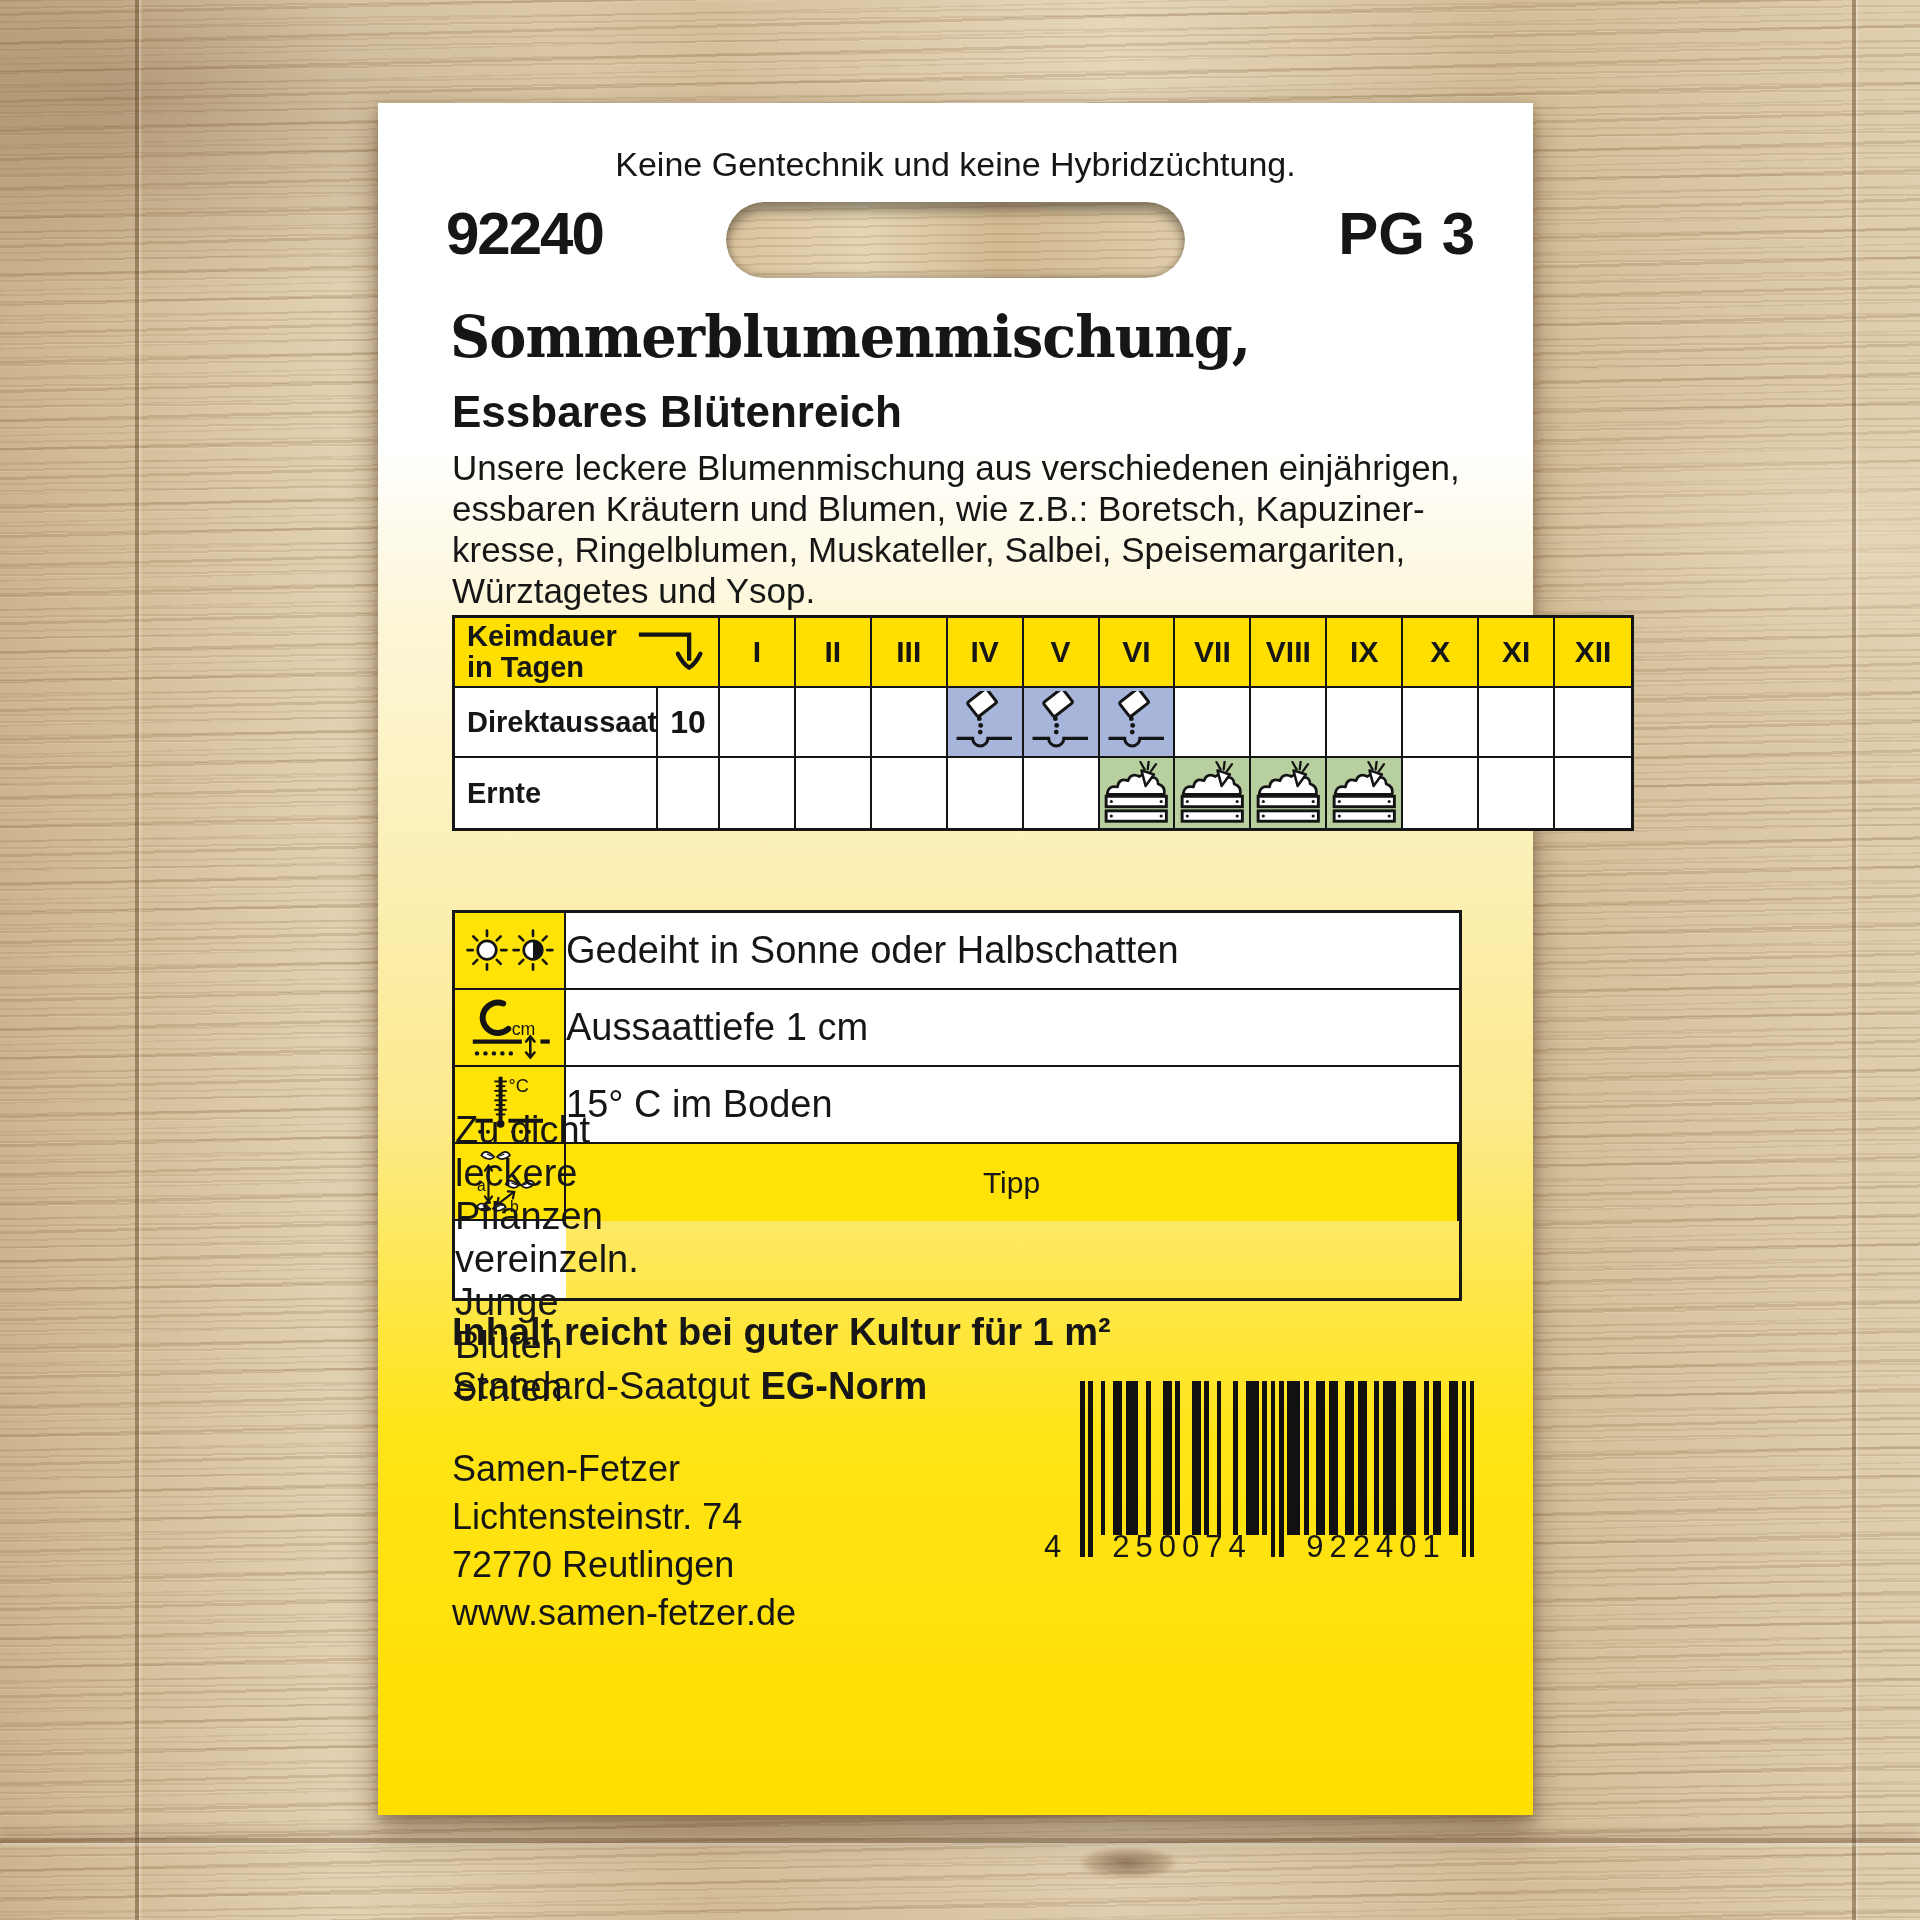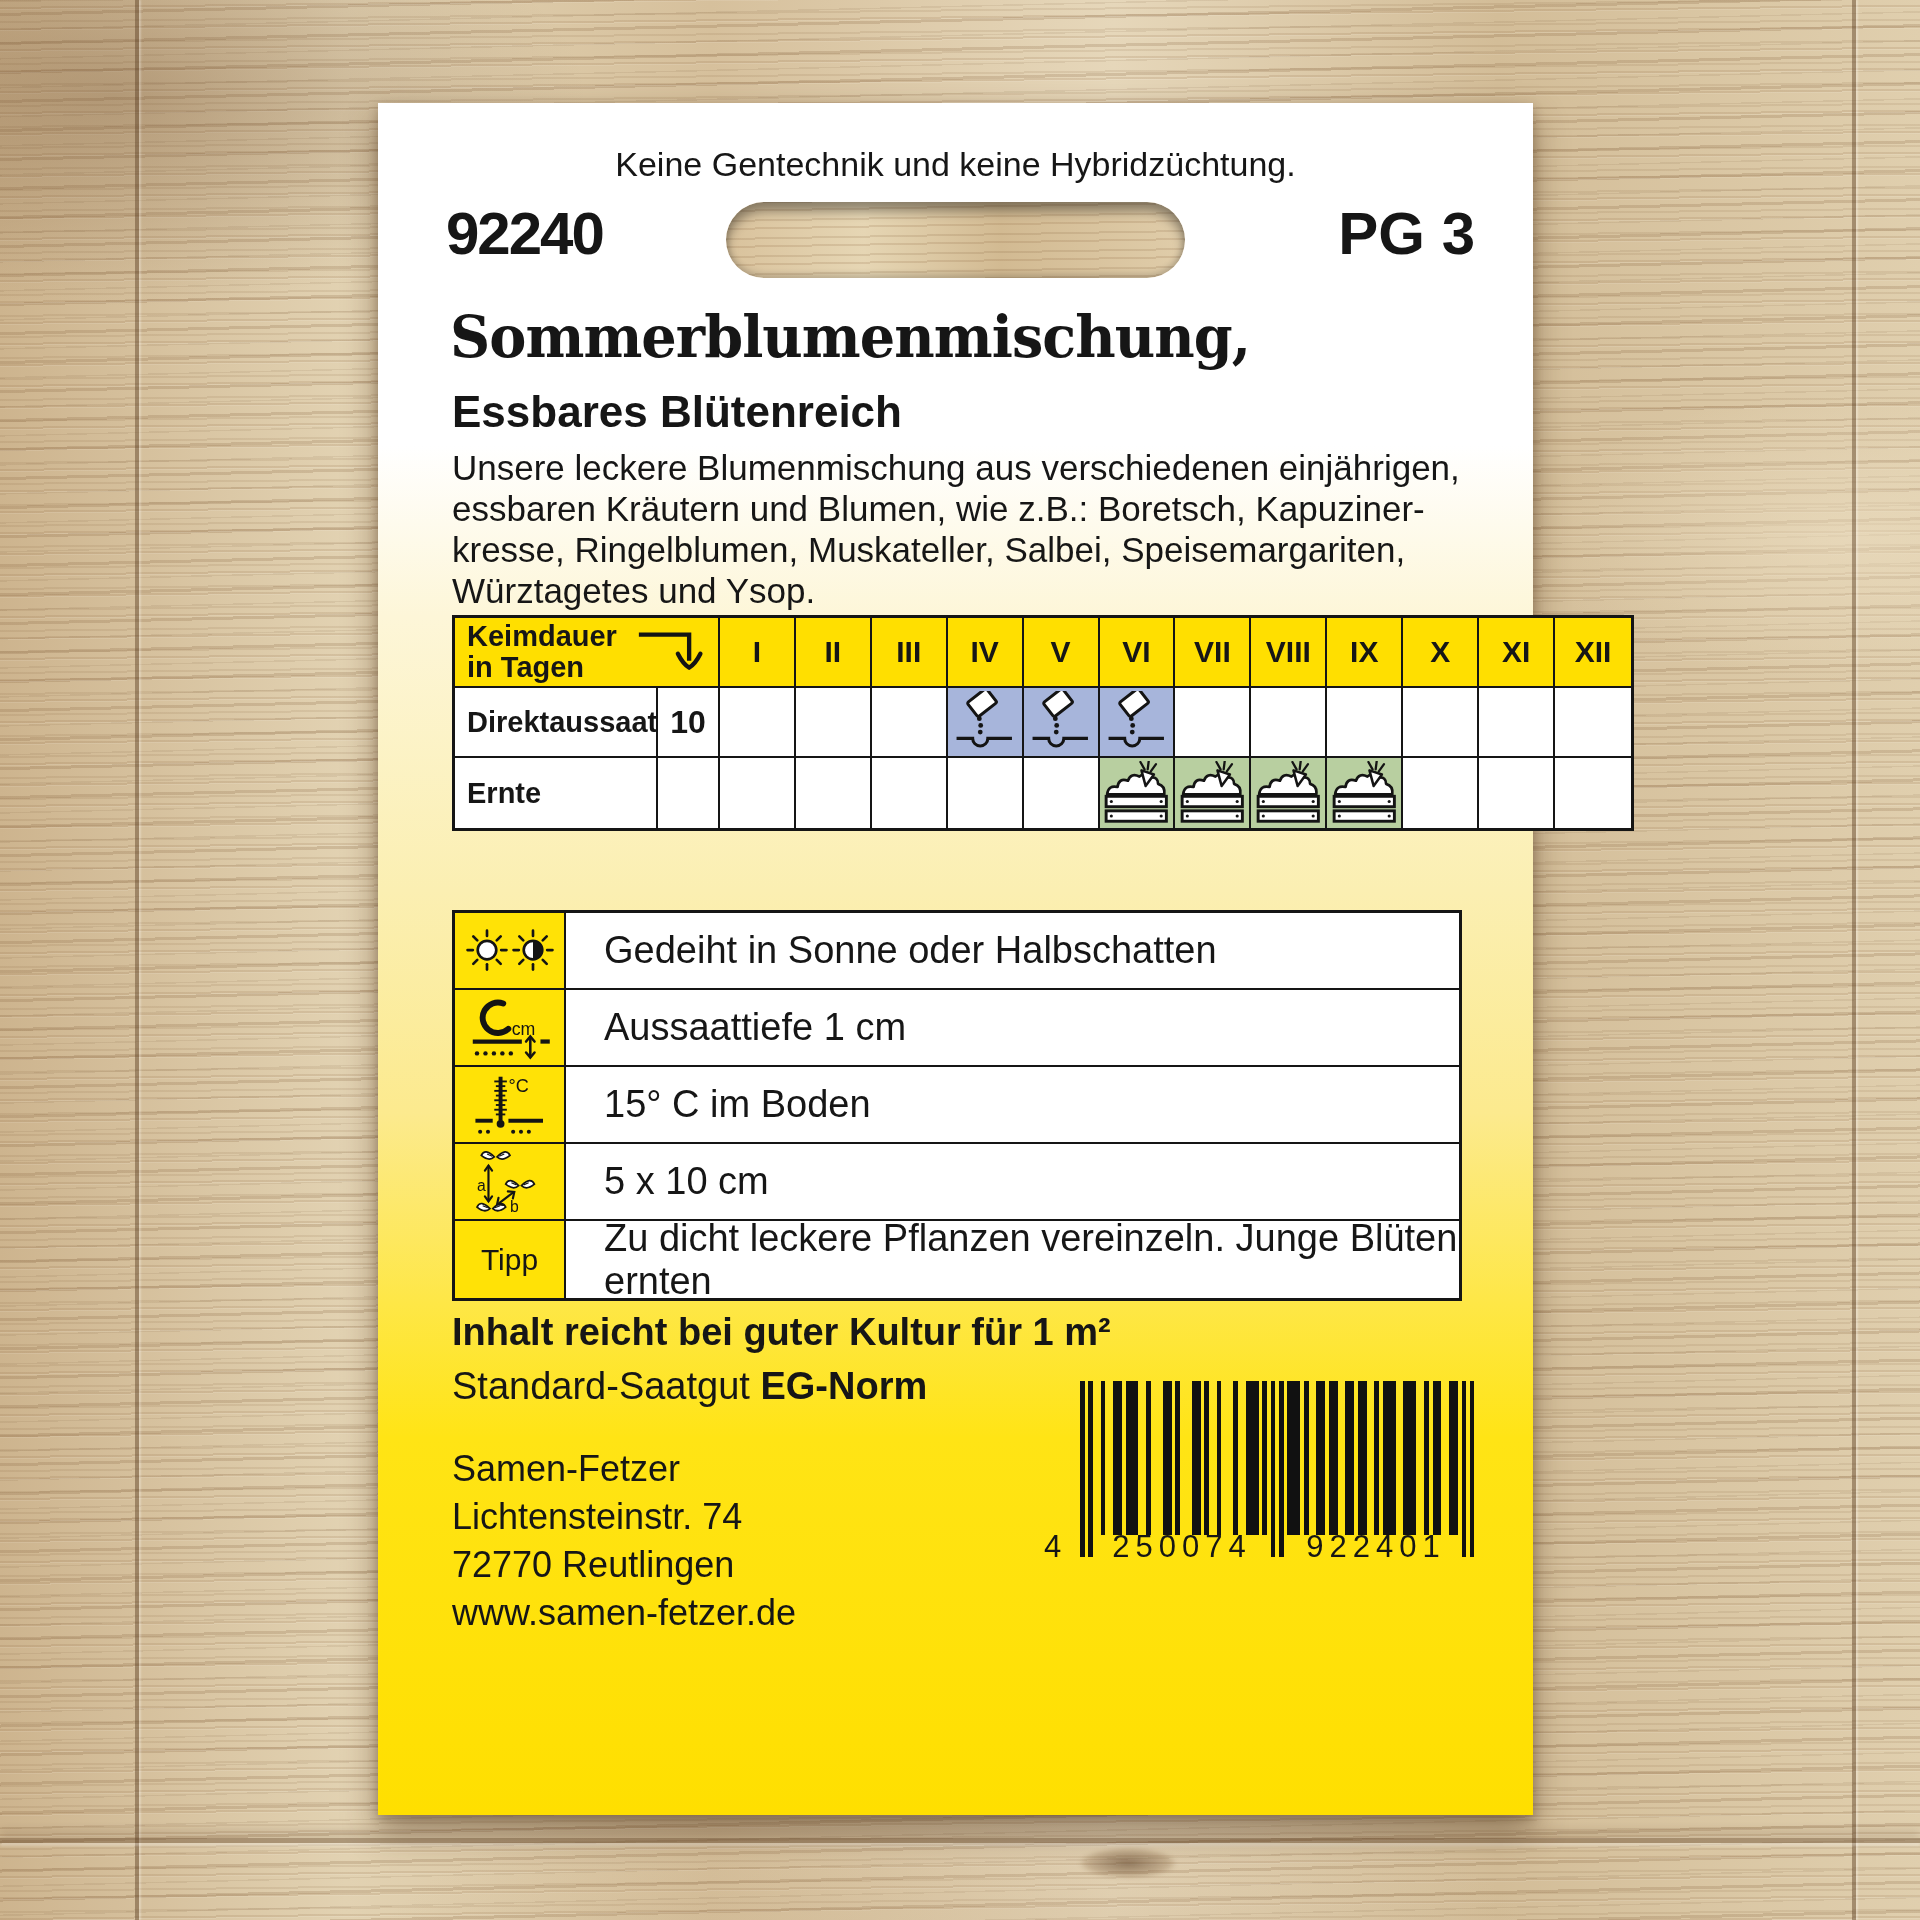--- a/index.html
+++ b/index.html
@@ -49,21 +49,21 @@
   .c-first{grid-column:1 / 3;justify-content:flex-start;padding-left:12px;box-sizing:border-box;}
   .kd{font-size:29px;line-height:31px;white-space:pre-line;font-weight:bold;}
   .kd-arrow{width:92px;height:52px;margin-left:14px;flex:0 0 auto;}
   .c-label{justify-content:flex-start;padding-left:12px;box-sizing:border-box;font-weight:bold;font-size:29px;}
   .c-value{font-weight:bold;font-size:32px;}
   .c-m svg{width:90%;height:92%;}
 
   
   .info{position:absolute;left:74px;top:807px;width:1010px;display:grid;grid-template-columns:111px 1fr;grid-auto-rows:77px;border:3px solid #151515;box-sizing:border-box;}
   .i-icon{background:#ffe206;border-right:2px solid #151515;border-bottom:2px solid #151515;display:flex;align-items:center;justify-content:center;}
-  .i-text{background:#fff;border-bottom:2px solid #151515;display:flex;align-items:center;padding-left:38px;font-size:38px;}
+  .i-text{background:#fff;border-bottom:2px solid #151515;display:flex;align-items:center;font-size:38px;}
   .row-last{border-bottom:none;}
   .i-icon svg{width:92px;height:66px;}
   .tipp{font-size:30px;font-weight:normal;}
 
   
   .inhalt{position:absolute;left:74px;top:1208px;font-size:38px;font-weight:bold;}
   .standard{position:absolute;left:74px;top:1262px;font-size:38px;}
   .standard b{font-weight:bold;}
   .address{position:absolute;left:74px;top:1342px;font-size:36px;line-height:48px;white-space:pre-line;}
 
@@ -347,21 +347,20 @@
             <polyline points="17,30 22,23 27,30"></polyline>
               <polyline points="17,66 22,73 27,66"></polyline>
             <line x1="36" y1="76" x2="56" y2="61"></line>
             <polyline points="36,68 34,77 43,78"></polyline>
               <polyline points="56,69 58,60 49,59"></polyline>
           </g>
           <text x="6" y="58" font-size="22" font-family="Liberation Sans, sans-serif" fill="#141414">a</text>
           <text x="52" y="88" font-size="22" font-family="Liberation Sans, sans-serif" fill="#141414">b</text>
         </svg>
       </div>
-      <div class="i-text">5 x 10 cm</div>
 
       <div class="i-icon row-last tipp">Tipp</div>
       <div class="i-text row-last">Zu dicht leckere Pflanzen vereinzeln. Junge Blüten ernten</div>
     </div>
 
     <div class="inhalt">Inhalt reicht bei guter Kultur für 1 m²</div>
     <div class="standard"><span>Standard-Saatgut </span><b>EG-Norm</b></div>
     <div class="address">Samen-Fetzer
 Lichtensteinstr. 74
 72770 Reutlingen

